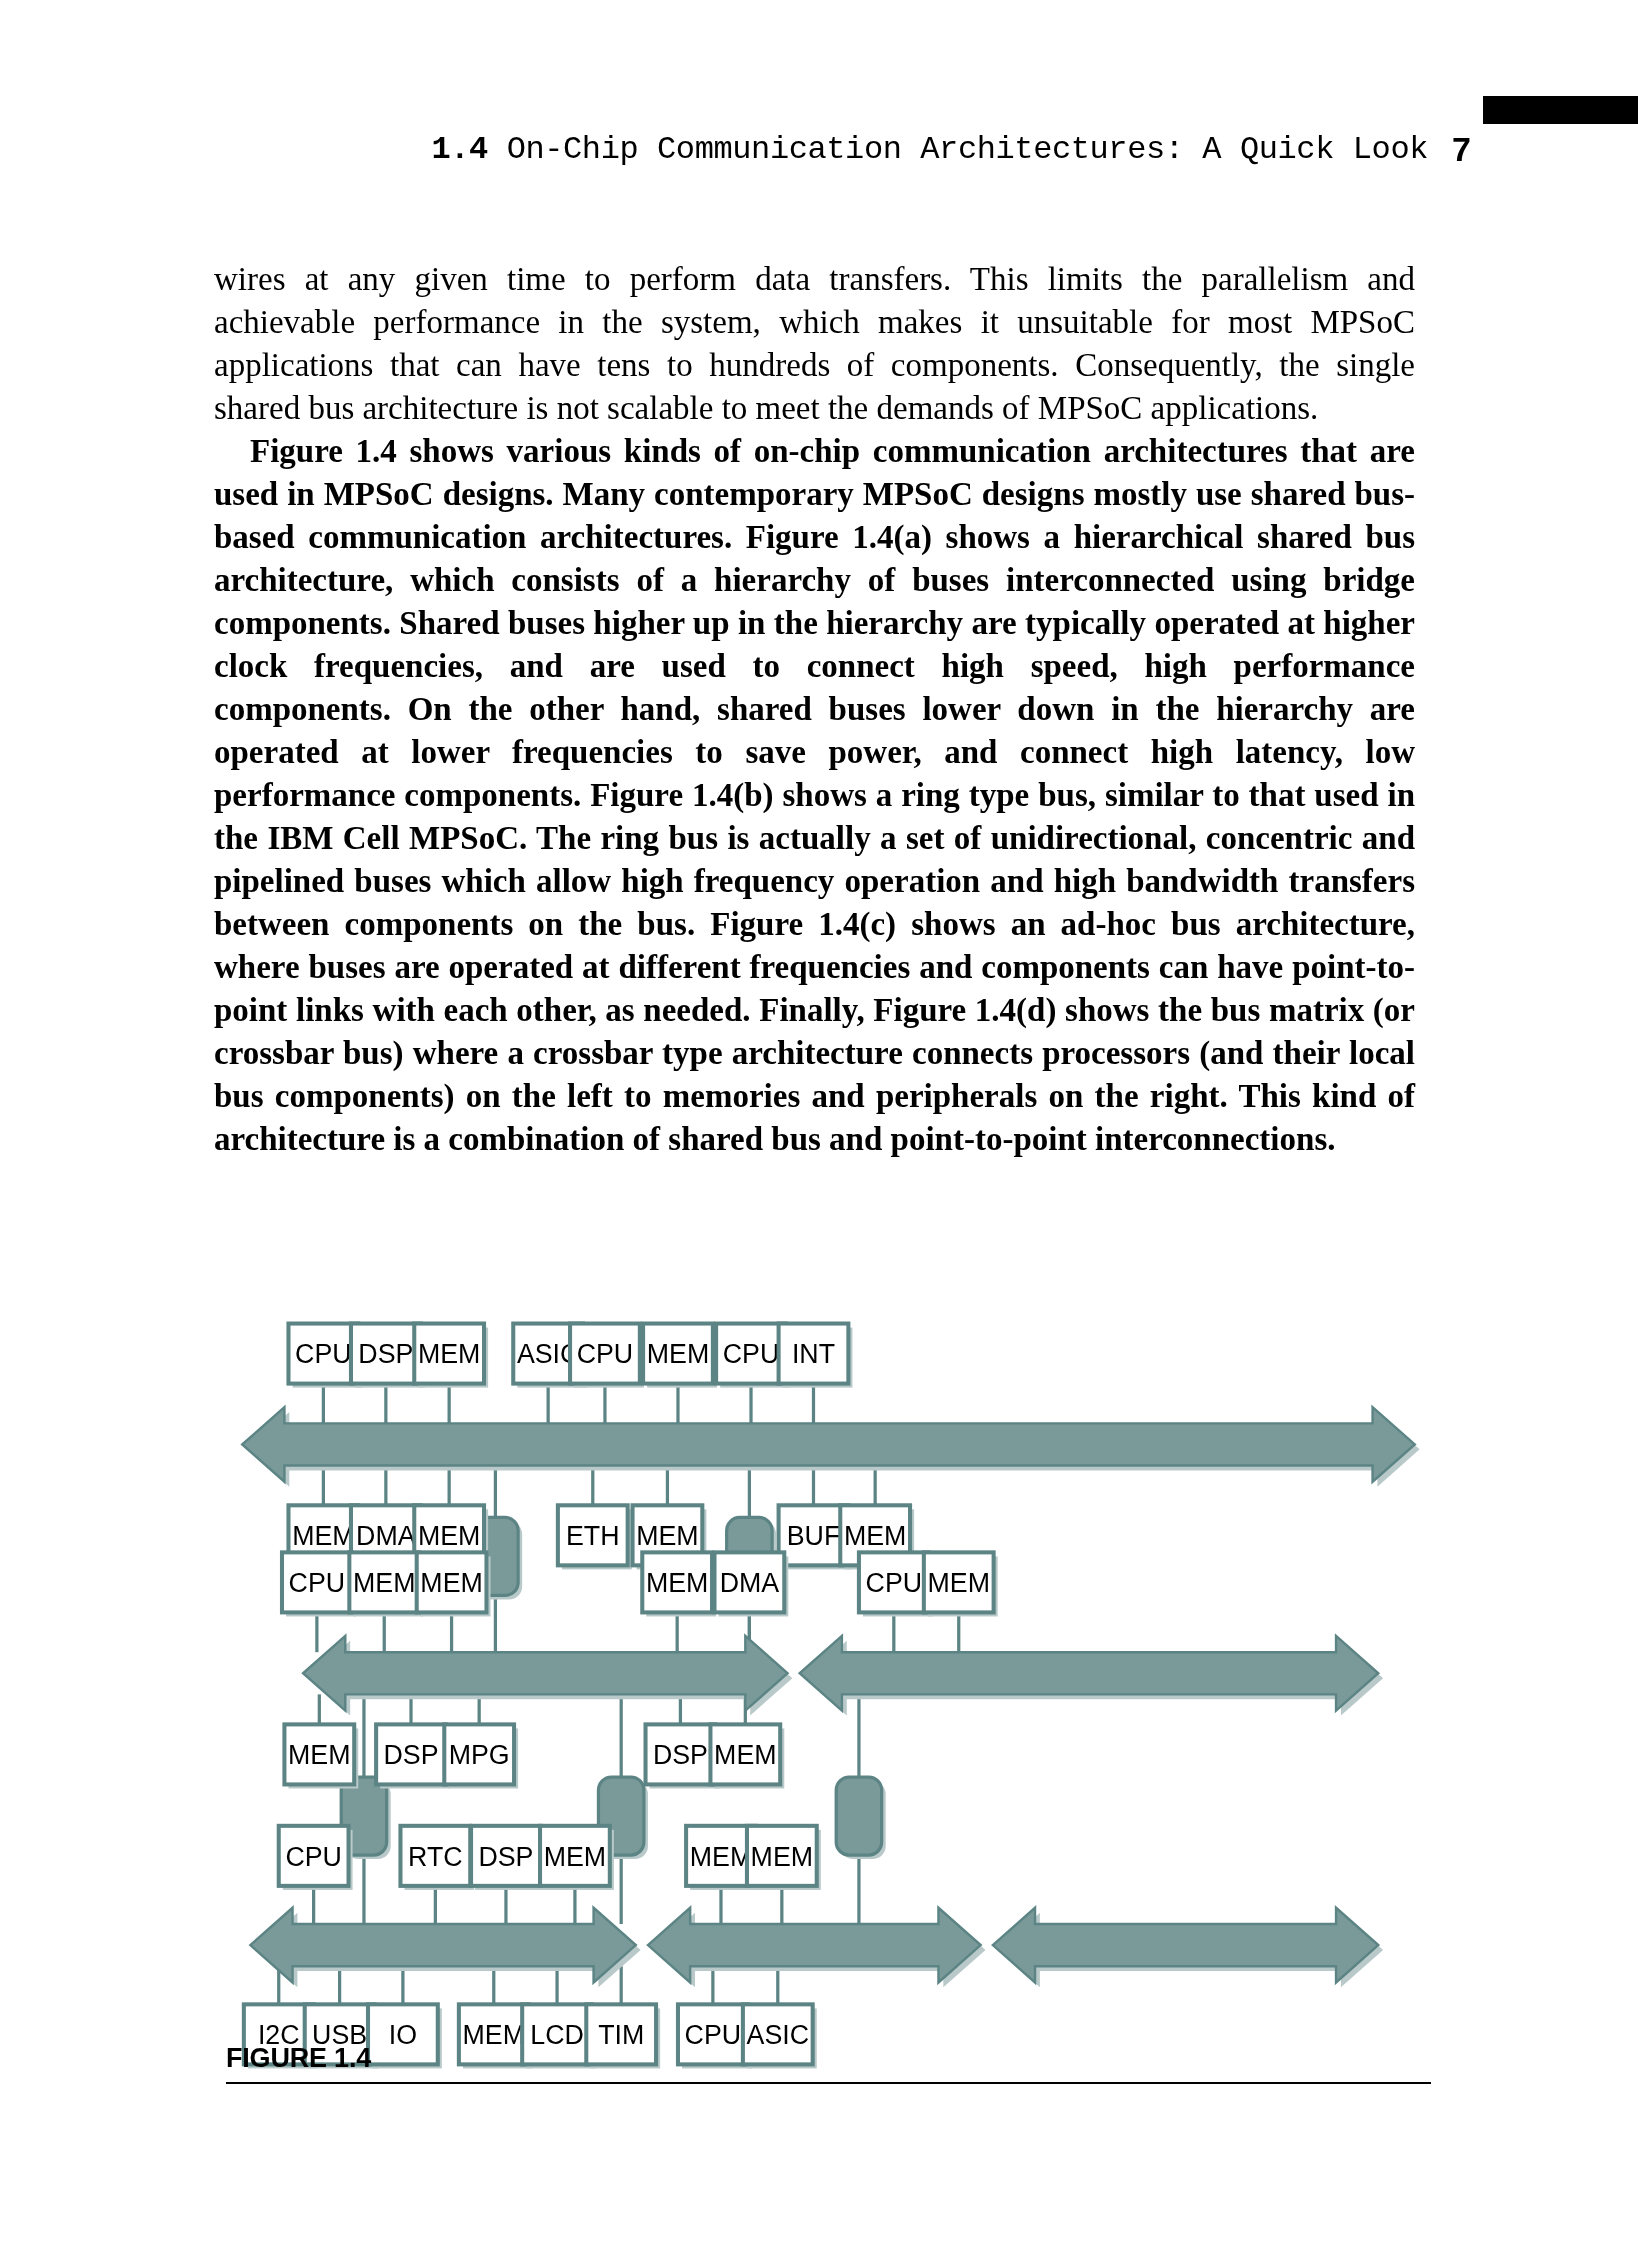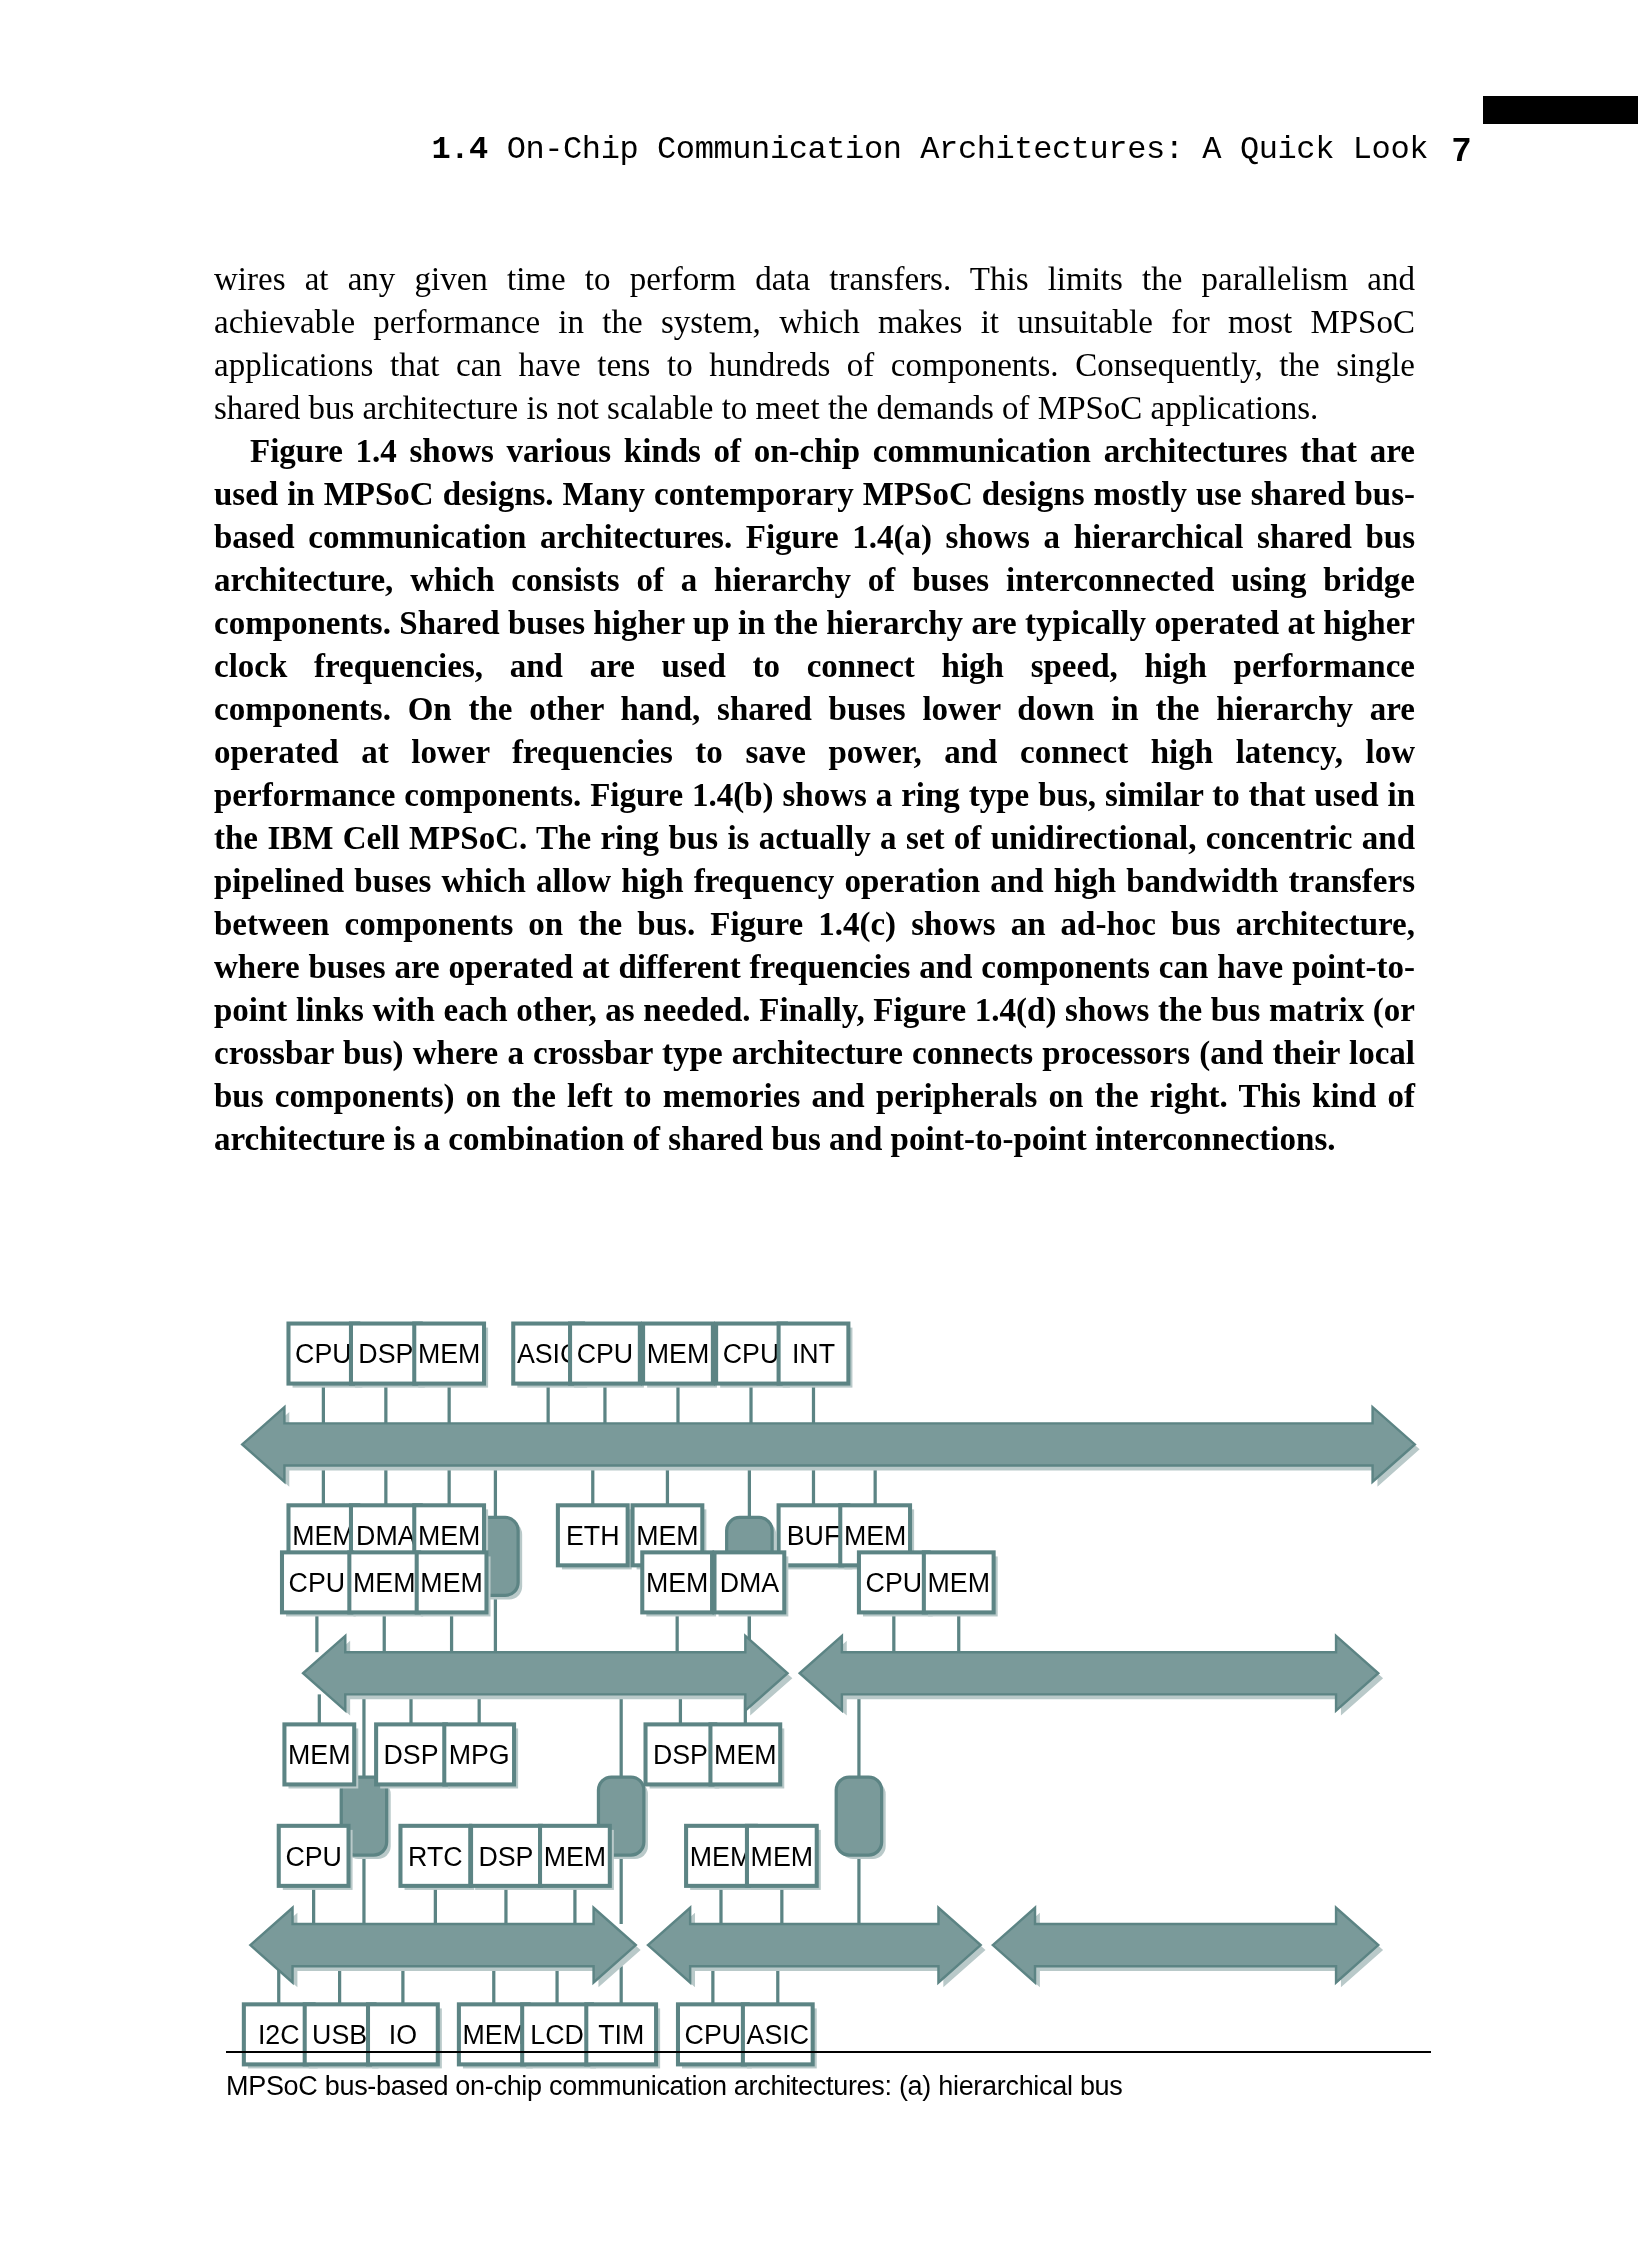--- a/index.html
+++ b/index.html
@@ -248,16 +248,16 @@
         <rect x="557" y="868" width="86" height="74" fill="#ffffff" stroke="#5c8484" stroke-width="5"></rect>
         <text x="600" y="917" text-anchor="middle" class="bx-label">CPU</text>
         <rect x="642" y="873" width="86" height="74" fill="#b9c9c9"></rect>
         <rect x="637" y="868" width="86" height="74" fill="#ffffff" stroke="#5c8484" stroke-width="5"></rect>
         <text x="680" y="917" text-anchor="middle" class="bx-label">ASIC</text>
       </g>
   </svg>
 </div>
 
 <div id="figure-caption">
+  <div id="figure-label">FIGURE 1.4</div>
   <hr id="caption-rule">
-  <div id="caption-text">MPSoC bus-based on-chip communication architectures: (a) hierarchical bus</div>
 </div>
 
 
 </body></html>

